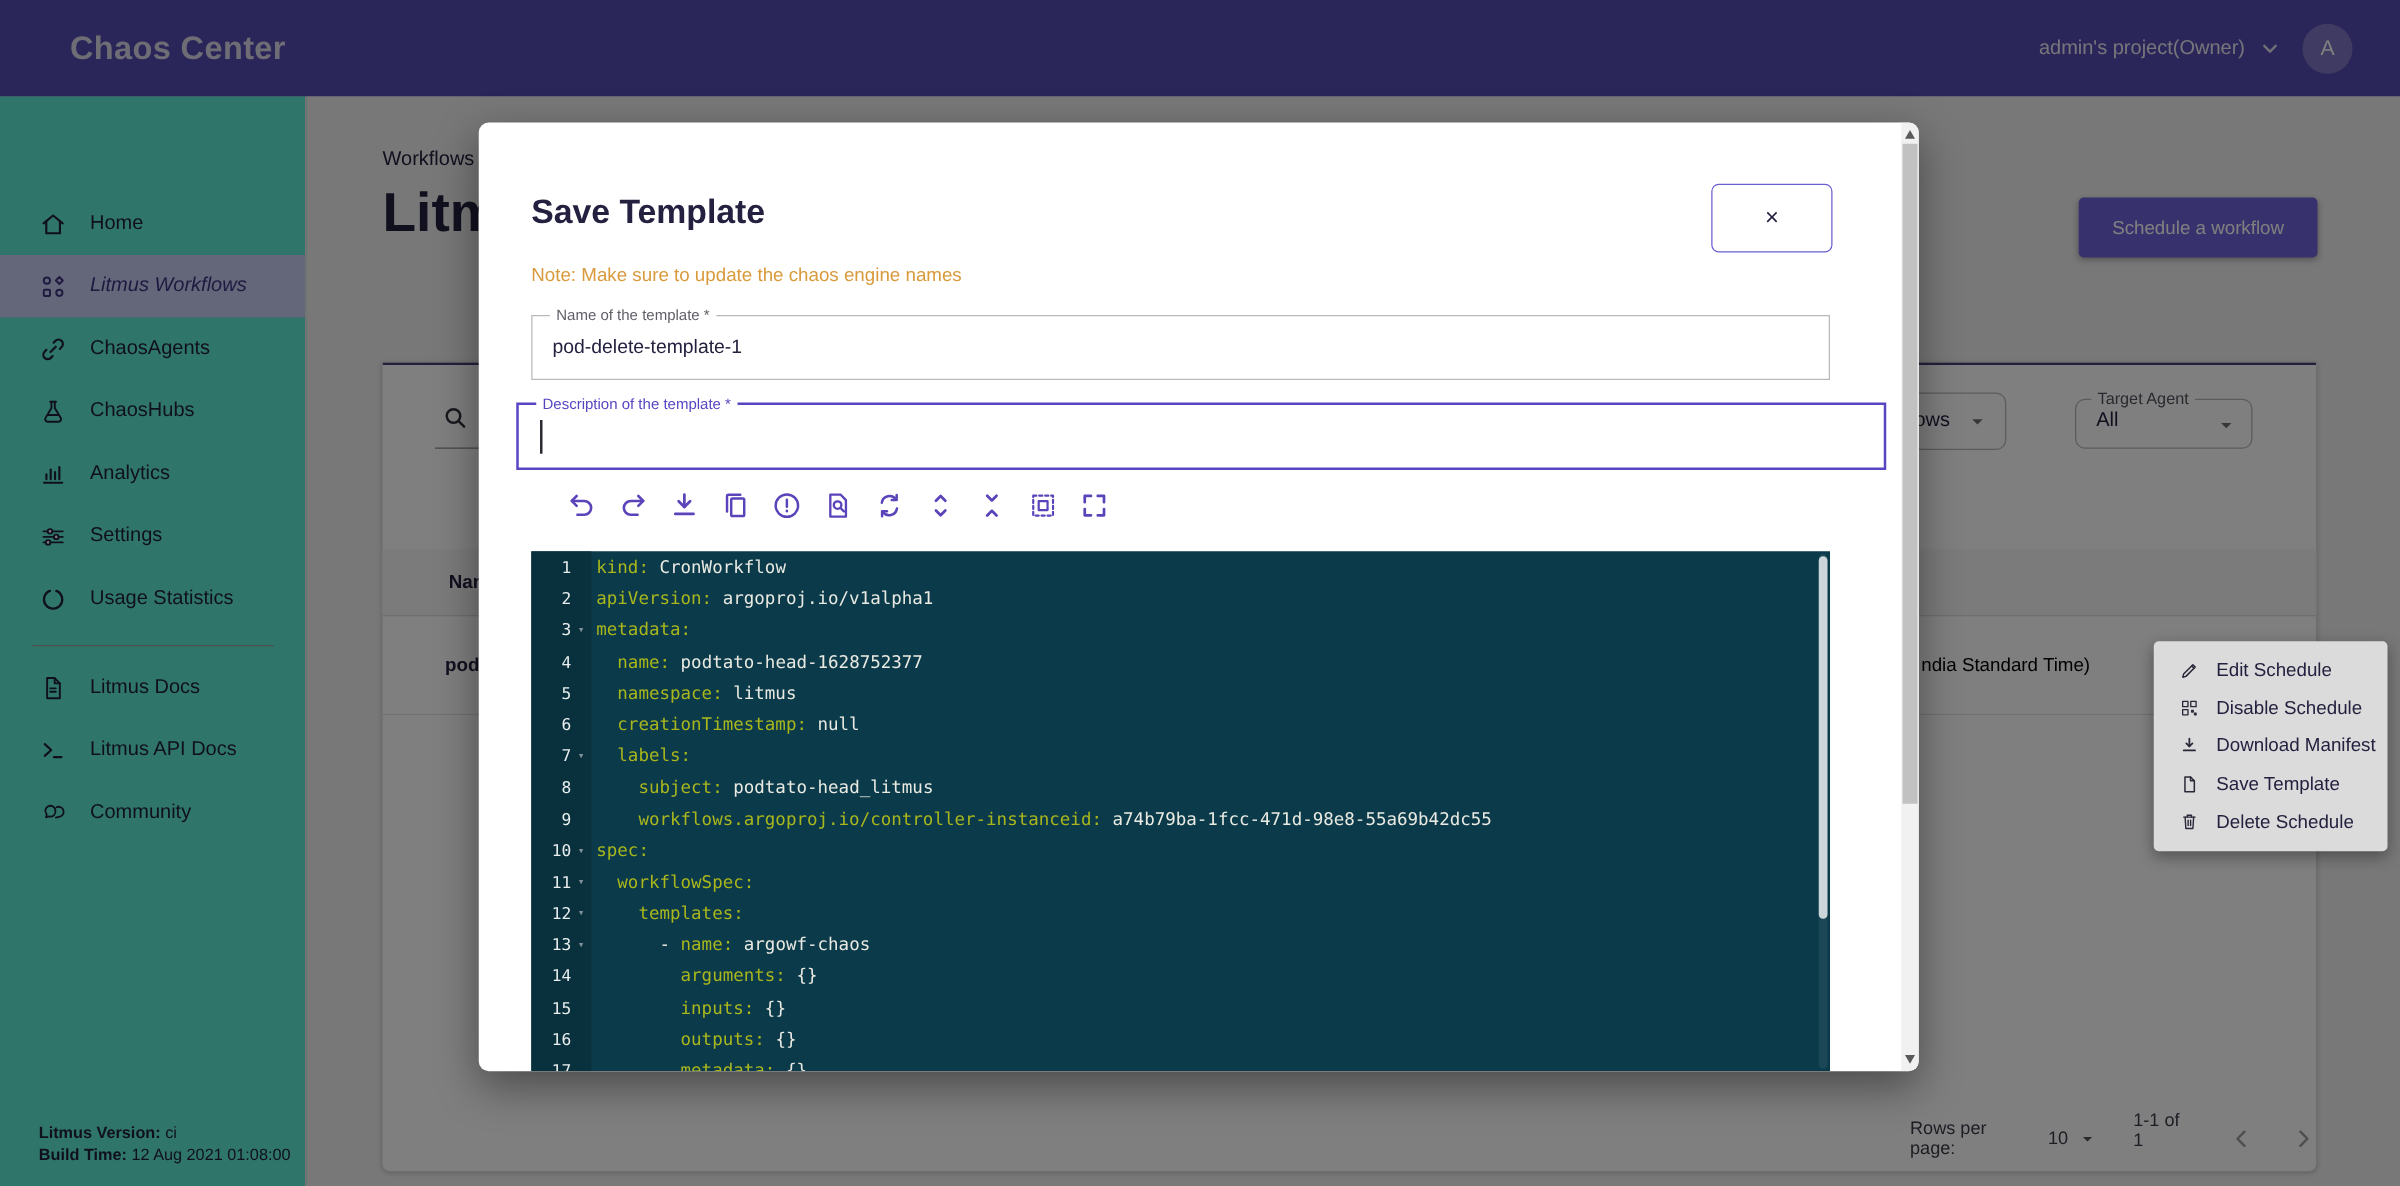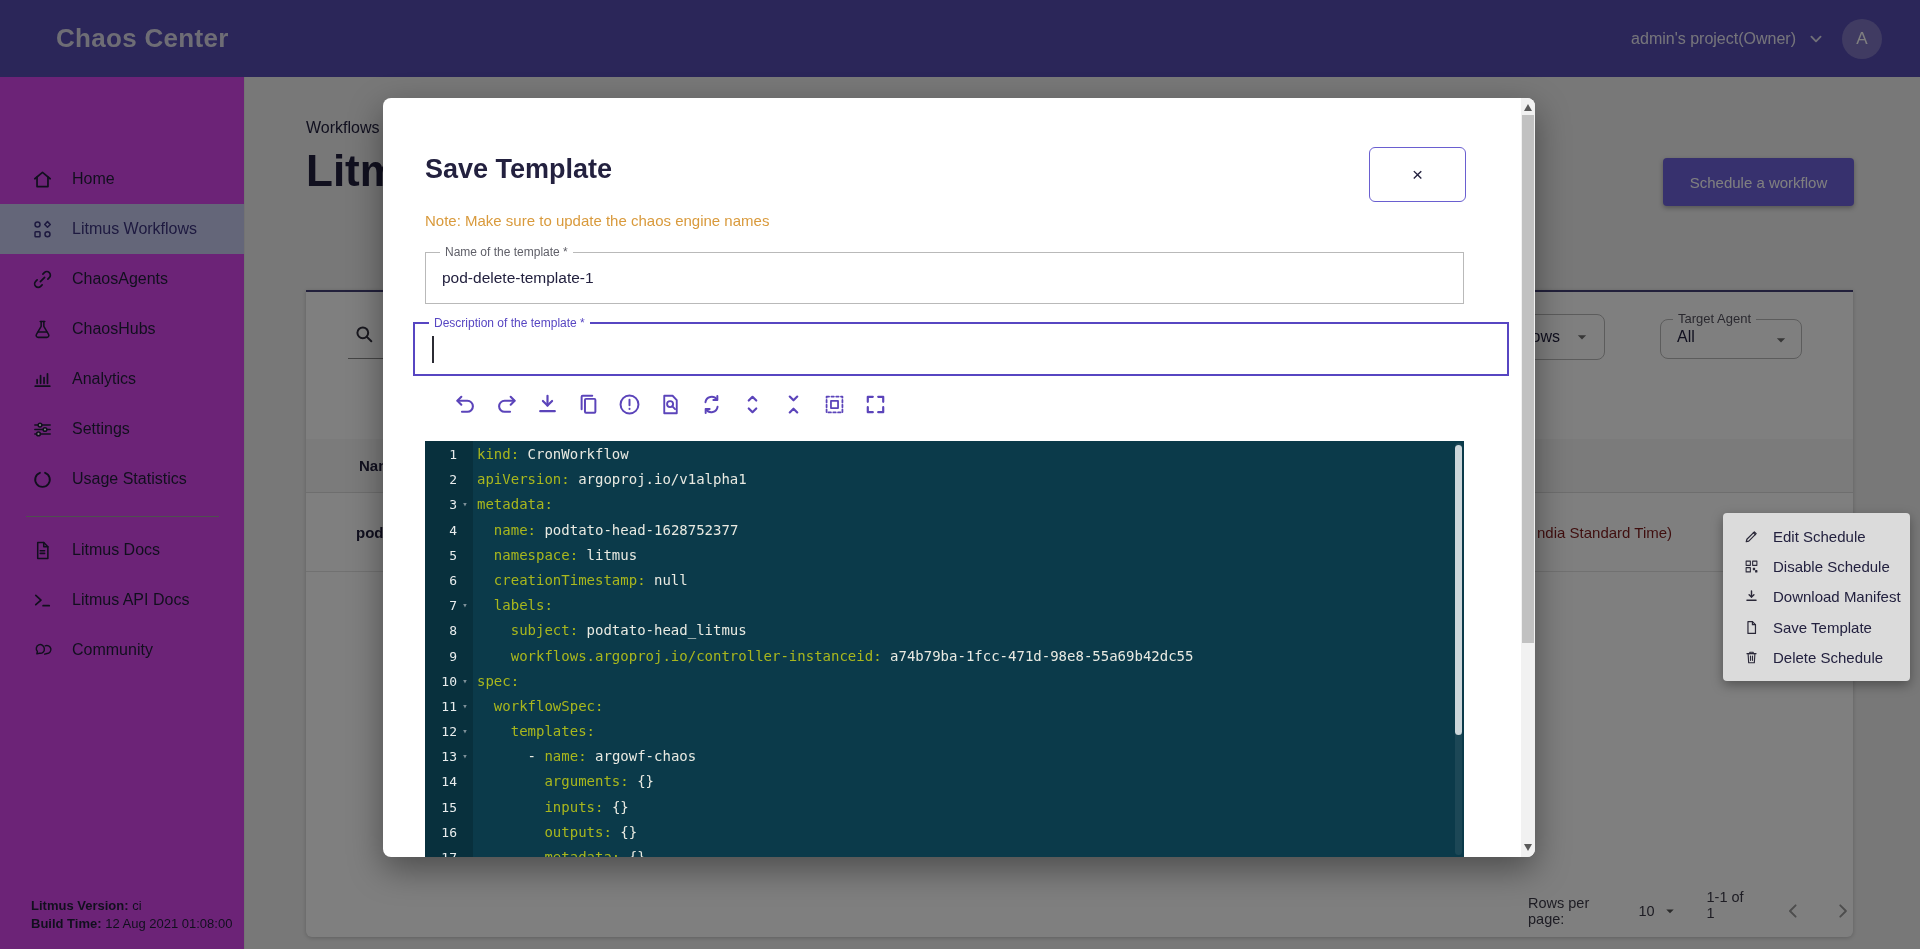--- a/index.html
+++ b/index.html
@@ -13,28 +13,28 @@
           display:flex;align-items:center;justify-content:space-between;box-sizing:border-box;
           padding:0 38px 0 56px;}
   .brand{font-size:26px;font-weight:bold;color:#dcdaeb;letter-spacing:.3px;}
   .top-right{display:flex;align-items:center;gap:16px;}
   .project{color:#eceaf6;font-size:16px;}
   .hdr-chev{width:20px;height:20px;color:#e2e0f0;}
   .avatar{width:40px;height:40px;border-radius:50%;background:#8077c5;color:#fff;
           display:flex;align-items:center;justify-content:center;font-size:17px;}
 
   
-  .sidebar{position:absolute;left:0;top:77px;width:245px;height:872px;background:#d946ef;z-index:1;
+  .sidebar{position:absolute;left:0;top:77px;width:245px;height:872px;background:#5eead4;z-index:1;
            border-right:1px solid #e6e6e6;box-sizing:border-box;}
   .side-list{position:absolute;left:0;right:0;}
   #side-list{top:77px;} #side-list2{top:448px;}
   .side-item{height:50px;display:flex;align-items:center;gap:18px;padding-left:31px;
              color:#211f3a;font-size:16px;font-weight:500;cursor:pointer;}
   .side-item .sicon{width:23px;height:23px;flex:0 0 23px;color:#211f3a;}
-  .side-item.active{background:#c8cdf3;color:#3d3480;}
+  .side-item.active{background:#c8cdf3;color:#3d3480;font-style:italic;}
   .side-item.active .sicon{color:#3d3480;}
   .side-divider{position:absolute;top:439px;left:26px;right:25px;height:1px;background:#9e9e9e;}
   .version-box{position:absolute;left:31px;bottom:16px;font-size:13px;color:#211f3a;line-height:18px;}
   .version-box b{font-weight:bold;}
 
   
   .breadcrumb{left:306px;top:119px;font-size:16px;color:#23213f;z-index:1;}
   .page-title{left:306px;top:146px;font-size:44px;font-weight:bold;color:#23213f;z-index:1;}
   .schedule-btn{left:1663px;top:158px;width:191px;height:48px;background:#6f62dd;border-radius:4px;
                 color:#fff;font-size:15px;display:flex;align-items:center;justify-content:center;
@@ -50,21 +50,21 @@
   .caret{width:20px;height:20px;color:#6f6f6f;}
   .target-select{left:1354px;top:27px;width:142px;height:40px;border:1px solid #b8b8b8;border-radius:8px;
                  box-sizing:border-box;cursor:pointer;}
   .target-label{position:absolute;left:12px;top:-9px;background:#fff;padding:0 5px;font-size:13px;color:#54525e;}
   .target-value{position:absolute;left:16px;top:8px;font-size:16px;color:#23213f;}
   .target-select .caret{position:absolute;right:10px;top:10px;}
   .thead{left:0;top:147px;width:100%;height:54px;background:#f6f6f6;border-bottom:1px solid #dcdcdc;box-sizing:border-box;}
   .thead .col-name{position:absolute;left:53px;top:0;line-height:54px;font-size:15px;font-weight:bold;color:#23213f;}
   .trow{left:0;top:201px;width:100%;height:79px;border-bottom:1px solid #e2e2e2;box-sizing:border-box;cursor:pointer;}
   .trow .row-name{position:absolute;left:50px;top:0;line-height:79px;font-size:15px;font-weight:bold;color:#23213f;}
-  .trow .row-time{position:absolute;left:1231px;top:0;line-height:79px;font-size:15px;color:#7f1d1d;}
+  .trow .row-time{position:absolute;left:1231px;top:0;line-height:79px;font-size:15px;color:#000000;}
   .pagination{left:1222px;top:598px;height:42px;display:flex;align-items:center;font-size:14.5px;color:#3c3a48;}
   .rpp-label{margin-right:14px;}
   .rpp-select{display:flex;align-items:center;gap:6px;cursor:pointer;}
   .rpp-select .caret{width:18px;height:18px;color:#555;}
   .range{margin:0 30px 12px 28px;}
   .pg-chev{width:22px;height:22px;color:#9a9a9a;cursor:pointer;}
   .pg-chev + .pg-chev{margin-left:28px;}
 
   
   .overlay{position:absolute;inset:0;background:rgba(0,0,0,.5);z-index:10;}

